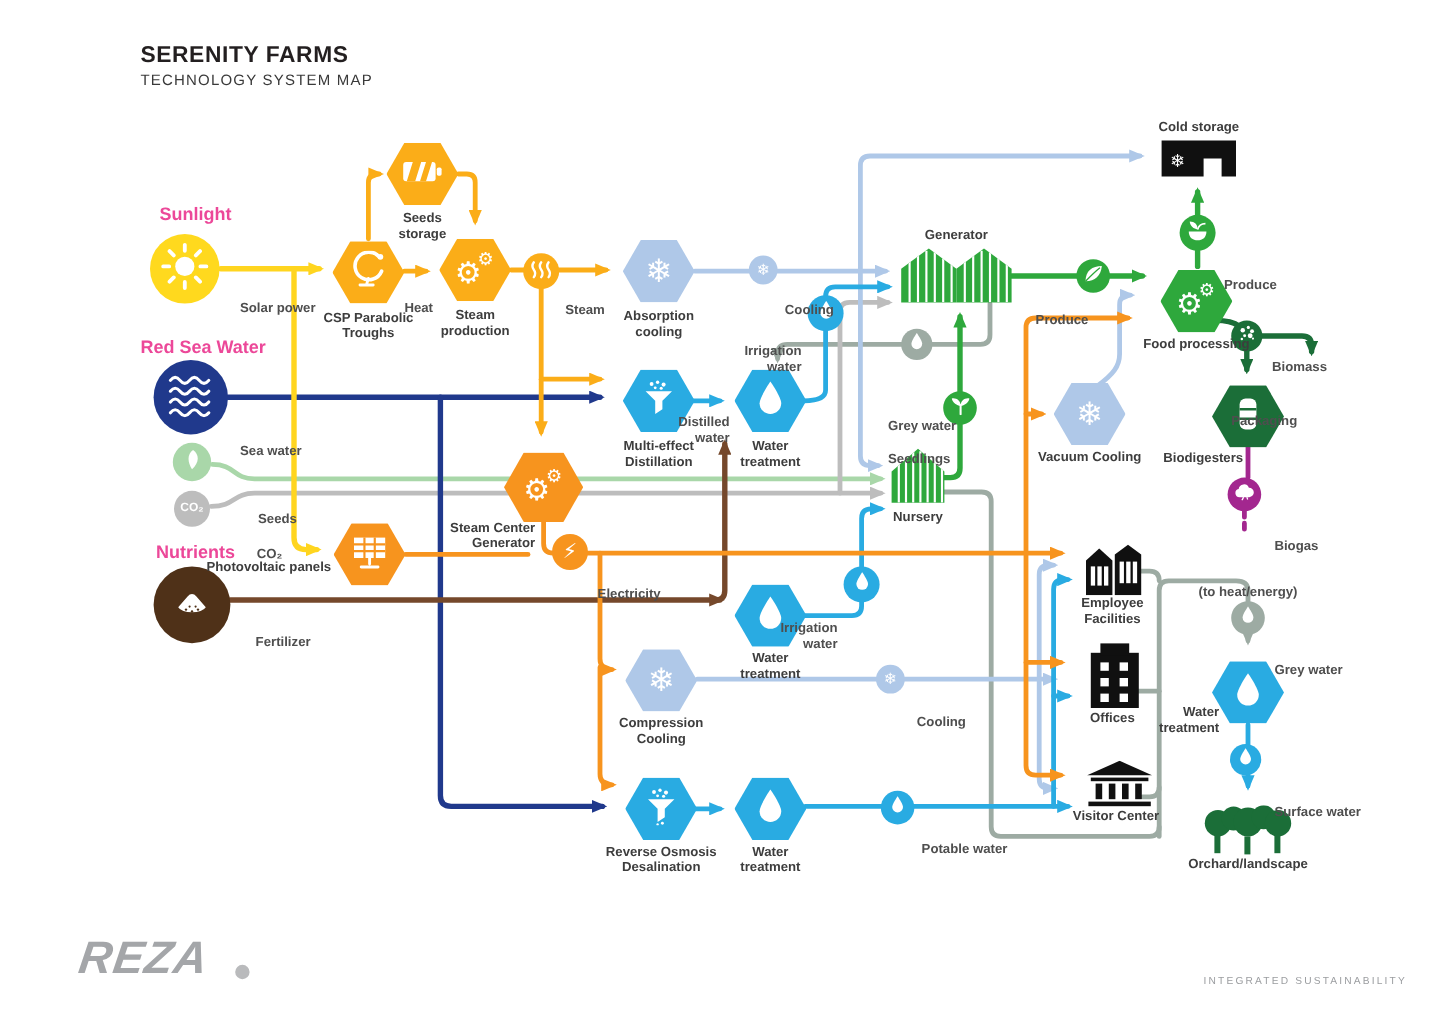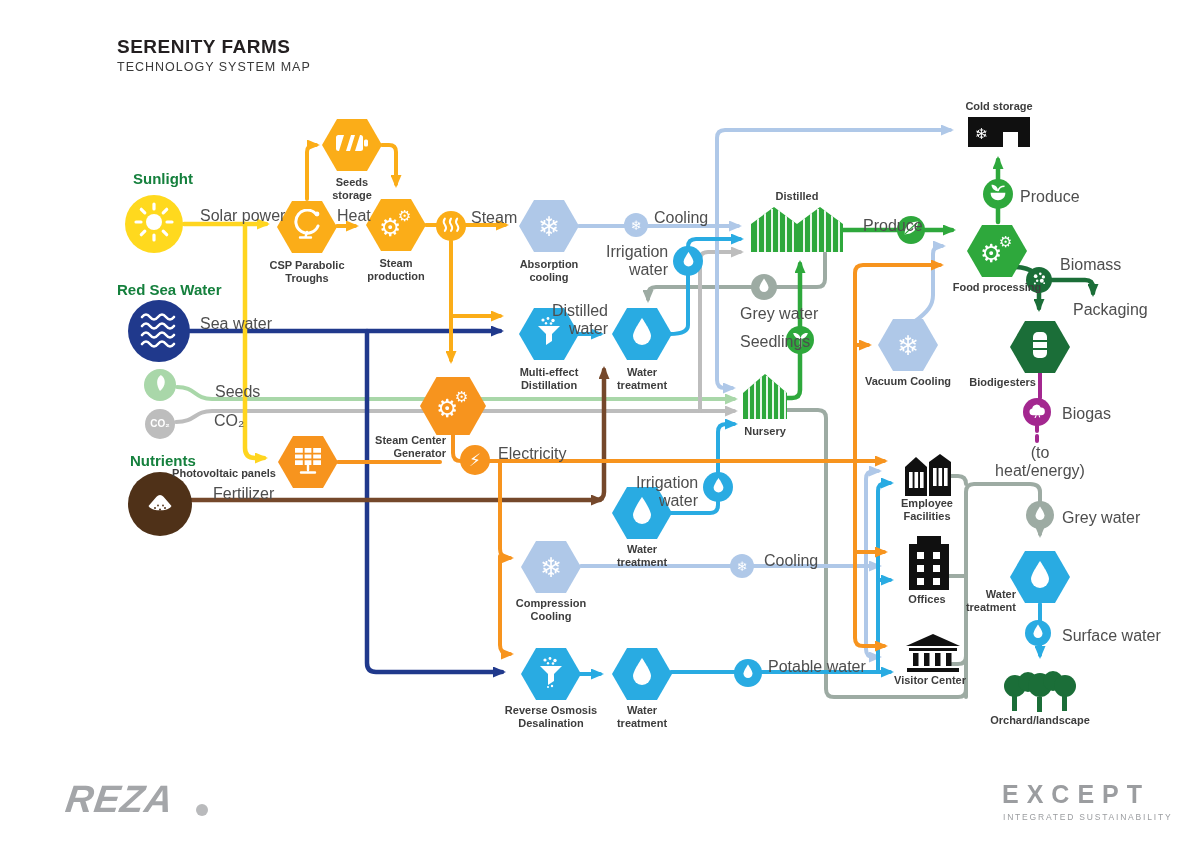--- a/index.html
+++ b/index.html
@@ -12,23 +12,23 @@
   .hex.big{width:66px;height:58px;}
   .circ{position:absolute;border-radius:50%;display:flex;align-items:center;justify-content:center;}
   .gold{background:#FBAD18}.lblue{background:#AFC8E8}.blue{background:#29ABE2}
   .orange{background:#F7941E}.green{background:#2EA83C}.dgreen{background:#1B6E38}
   .sagec{background:#9DABA3}.purple{background:#A3278F}
   .sunc{background:#FFD91E}.navyc{background:#20398C}.lgreenc{background:#A9D7A9}
   .greyc{background:#BDBDBD}.brownc{background:#4F3118}
   .nl{position:absolute;font-size:11px;line-height:1.18;font-weight:700;color:#3d3d3d;
       text-align:center;}
   .nl.right{text-align:right;}
-  .el{position:absolute;font-size:16px;line-height:1.15;font-weight:400;color:#4e4e4e;}
+  .el{position:absolute;font-size:11px;line-height:1.15;font-weight:700;color:#4e4e4e;margin-top:44px;}
   .el.right{text-align:right;}
-  .src{position:absolute;font-size:15px;font-weight:700;color:#15803d;}
+  .src{position:absolute;font-size:15px;font-weight:700;color:#ec4899;}
   .title{position:absolute;left:117px;top:36px;font-size:19px;font-weight:700;
          letter-spacing:.5px;color:#231f20;}
   .subtitle{position:absolute;left:117px;top:60px;font-size:12.5px;letter-spacing:1px;color:#3a3a3a;}
   .glyph{color:#fff;font-family:"DejaVu Sans",sans-serif;line-height:1;}
   .gears{position:relative;width:34px;height:32px;}
   .gears .g1{position:absolute;left:0;top:6px;font-size:25px;}
   .gears .g2{position:absolute;left:19px;top:0;font-size:15px;}
   .reza{position:absolute;left:66px;top:778px;font-size:38px;font-weight:800;font-style:italic;
         color:#a4a6a9;letter-spacing:1px;transform:skewX(-8deg);}
   .reza-dot{position:absolute;left:196px;top:804px;width:12px;height:12px;border-radius:50%;background:#b9babc;}
@@ -504,52 +504,51 @@
   <div class="nl" style="left:602px;top:366px;width:80px;">Water treatment</div>
   <div class="nl right" style="left:328px;top:434px;width:118px;">Steam Center Generator</div>
   <div class="nl right" style="left:168px;top:467px;width:108px;">Photovoltaic panels</div>
   <div class="nl" style="left:602px;top:543px;width:80px;">Water treatment</div>
   <div class="nl" style="left:501px;top:597px;width:100px;">Compression Cooling</div>
   <div class="nl" style="left:491px;top:704px;width:120px;">Reverse Osmosis Desalination</div>
   <div class="nl" style="left:602px;top:704px;width:80px;">Water treatment</div>
   <div class="nl" style="left:863px;top:375px;width:90px;">Vacuum Cooling</div>
   <div class="nl" style="left:947px;top:281px;width:100px;">Food processing</div>
   <div class="nl right" style="left:928px;top:376px;width:108px;">Biodigesters</div>
-  <div class="nl" style="left:742px;top:190px;width:110px;">Distilled</div>
+  <div class="nl" style="left:742px;top:190px;width:110px;">Generator</div>
   <div class="nl" style="left:715px;top:425px;width:100px;">Nursery</div>
   <div class="nl" style="left:944px;top:100px;width:110px;">Cold storage</div>
   <div class="nl" style="left:879px;top:497px;width:96px;">Employee Facilities</div>
   <div class="nl" style="left:879px;top:593px;width:96px;">Offices</div>
   <div class="nl" style="left:870px;top:674px;width:120px;">Visitor Center</div>
   <div class="nl right" style="left:942px;top:588px;width:74px;">Water treatment</div>
   <div class="nl" style="left:975px;top:714px;width:130px;">Orchard/landscape</div>
 
   <div class="el" style="left:200px;top:207px;">Solar power</div>
   <div class="el" style="left:337px;top:207px;text-align:right;">Heat</div>
   <div class="el" style="left:471px;top:209px;">Steam</div>
   <div class="el" style="left:654px;top:209px;">Cooling</div>
   <div class="el right" style="left:606px;top:243px;width:62px;">Irrigation water</div>
-  <div class="el" style="left:200px;top:315px;">Sea water</div>
+  <div class="el" style="left:200px;top:326px;">Sea water</div>
   <div class="el right" style="left:548px;top:302px;width:60px;">Distilled water</div>
   <div class="el" style="left:215px;top:383px;">Seeds</div>
   <div class="el" style="left:214px;top:412px;">CO₂</div>
   <div class="el" style="left:498px;top:445px;">Electricity</div>
   <div class="el" style="left:213px;top:485px;">Fertilizer</div>
   <div class="el" style="left:863px;top:217px;">Produce</div>
   <div class="el" style="left:1020px;top:188px;">Produce</div>
   <div class="el" style="left:1060px;top:256px;">Biomass</div>
-  <div class="el" style="left:1073px;top:301px;">Packaging</div>
+  <div class="el" style="left:1026px;top:301px;">Packaging</div>
   <div class="el" style="left:1062px;top:405px;">Biogas</div>
   <div class="el" style="left:985px;top:444px;width:110px;text-align:center;">(to heat/energy)</div>
   <div class="el" style="left:740px;top:305px;">Grey water</div>
   <div class="el" style="left:740px;top:333px;">Seedlings</div>
   <div class="el right" style="left:636px;top:474px;width:62px;">Irrigation water</div>
   <div class="el" style="left:764px;top:552px;">Cooling</div>
   <div class="el" style="left:768px;top:658px;">Potable water</div>
   <div class="el" style="left:1062px;top:509px;">Grey water</div>
   <div class="el" style="left:1062px;top:627px;">Surface water</div>
 
   <div class="reza">REZA</div>
   <div class="reza-dot"></div>
-  <div class="except">EXCEPT</div>
   <div class="except-sub">INTEGRATED SUSTAINABILITY</div>
 
 </div>
 
 </body></html>

